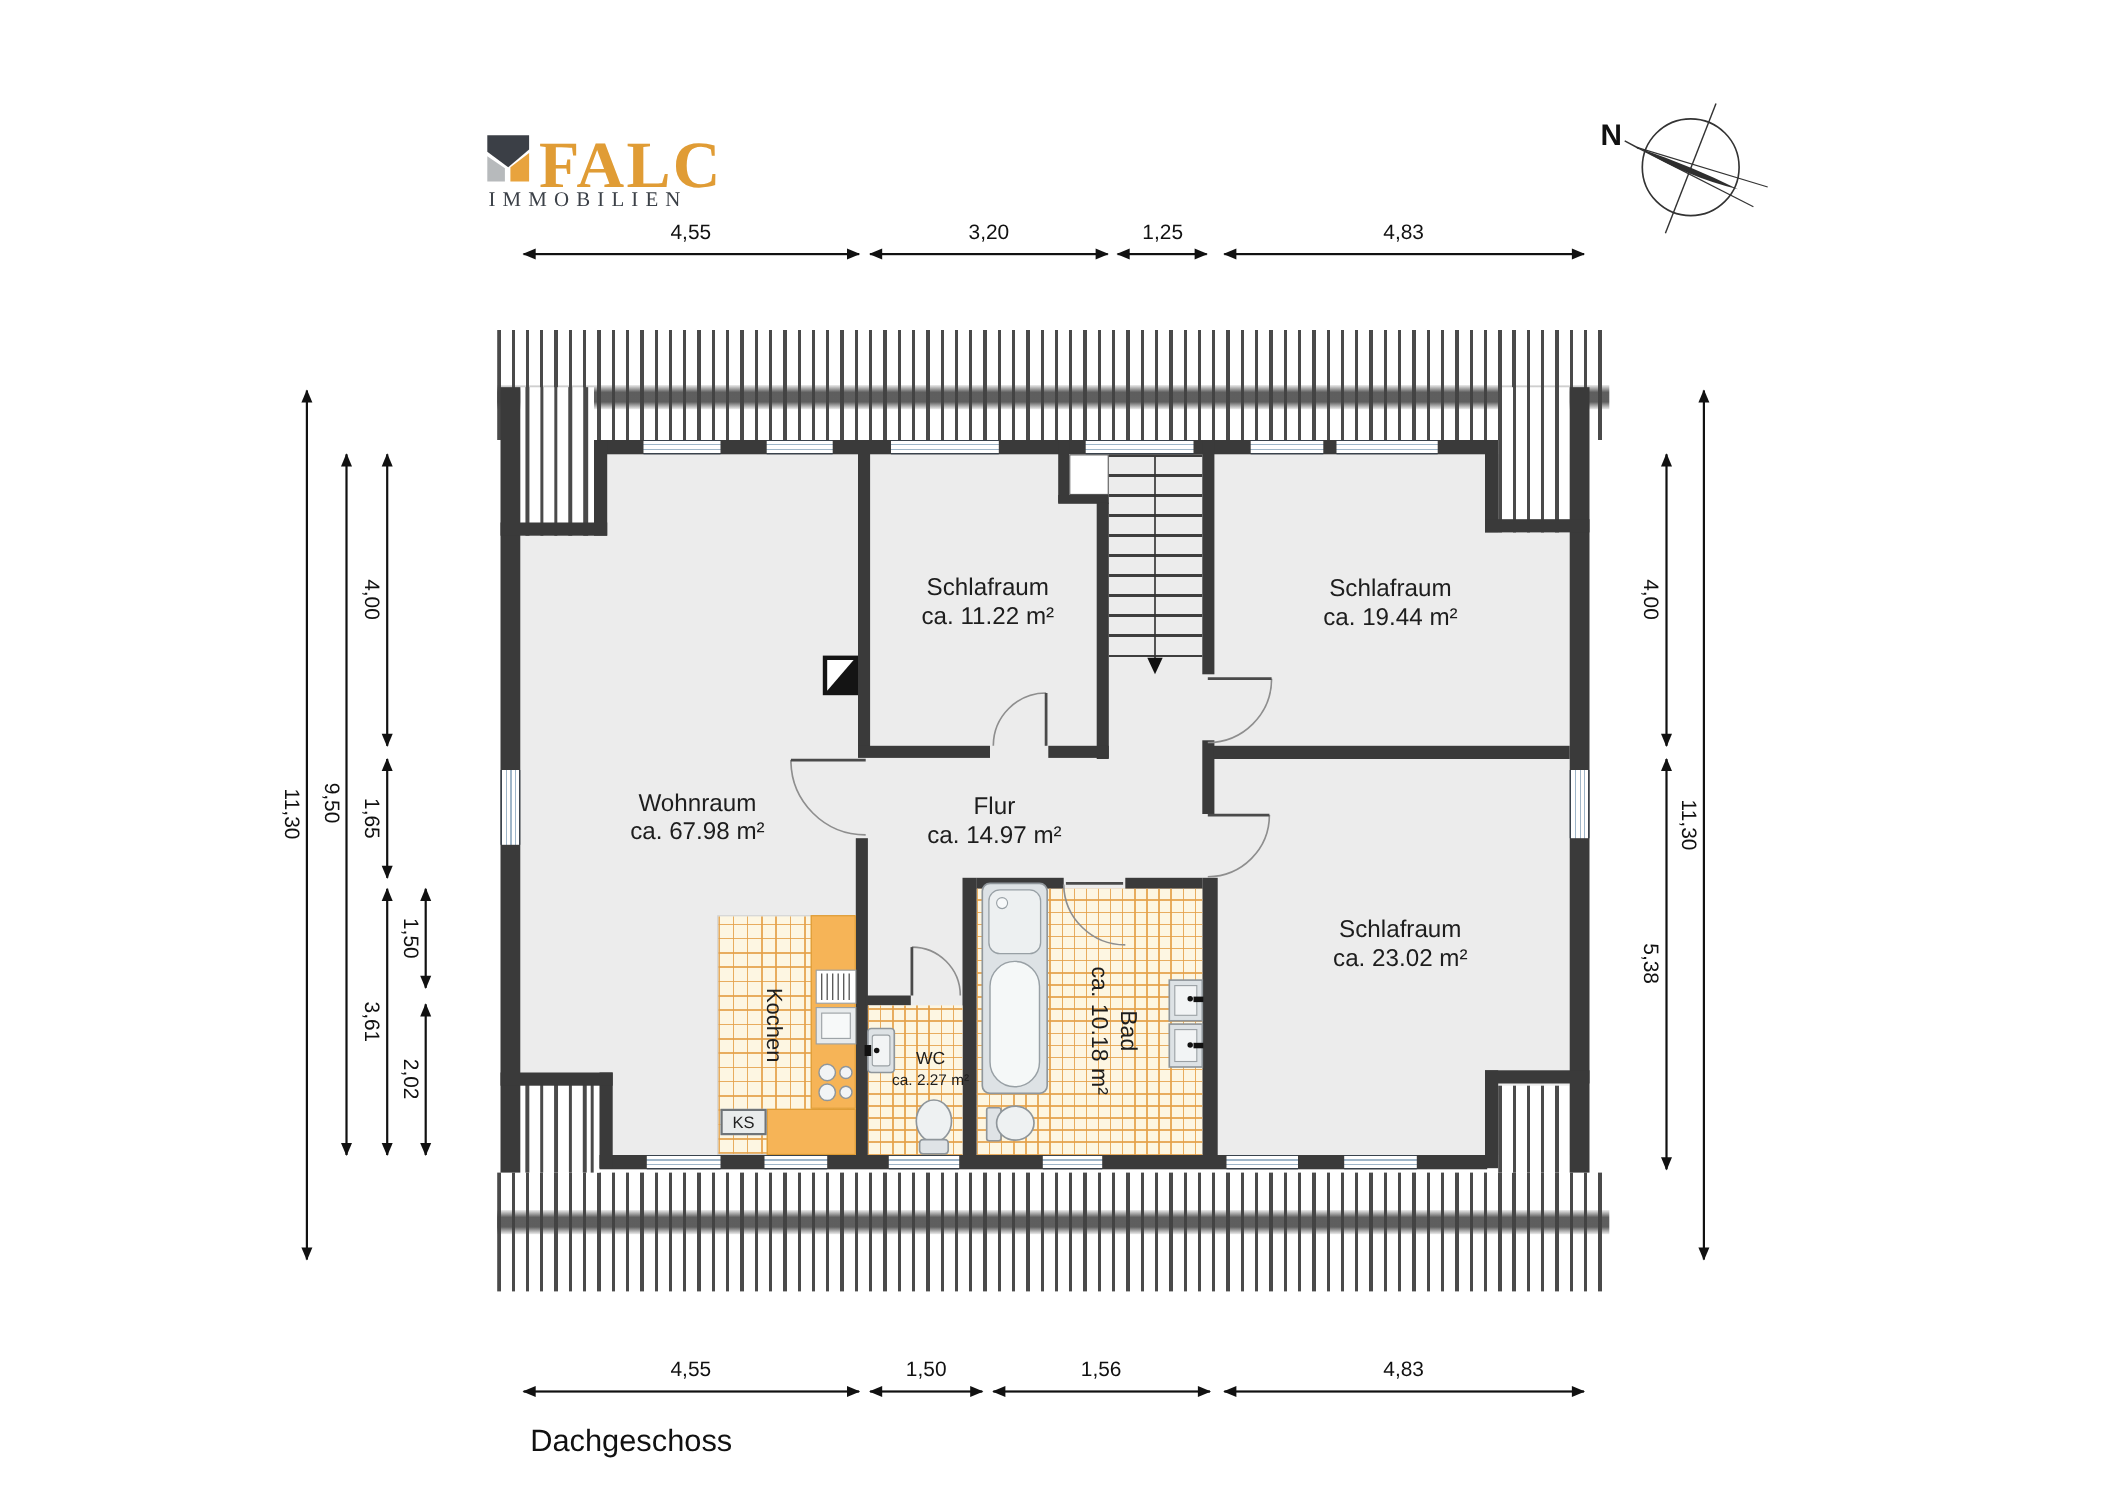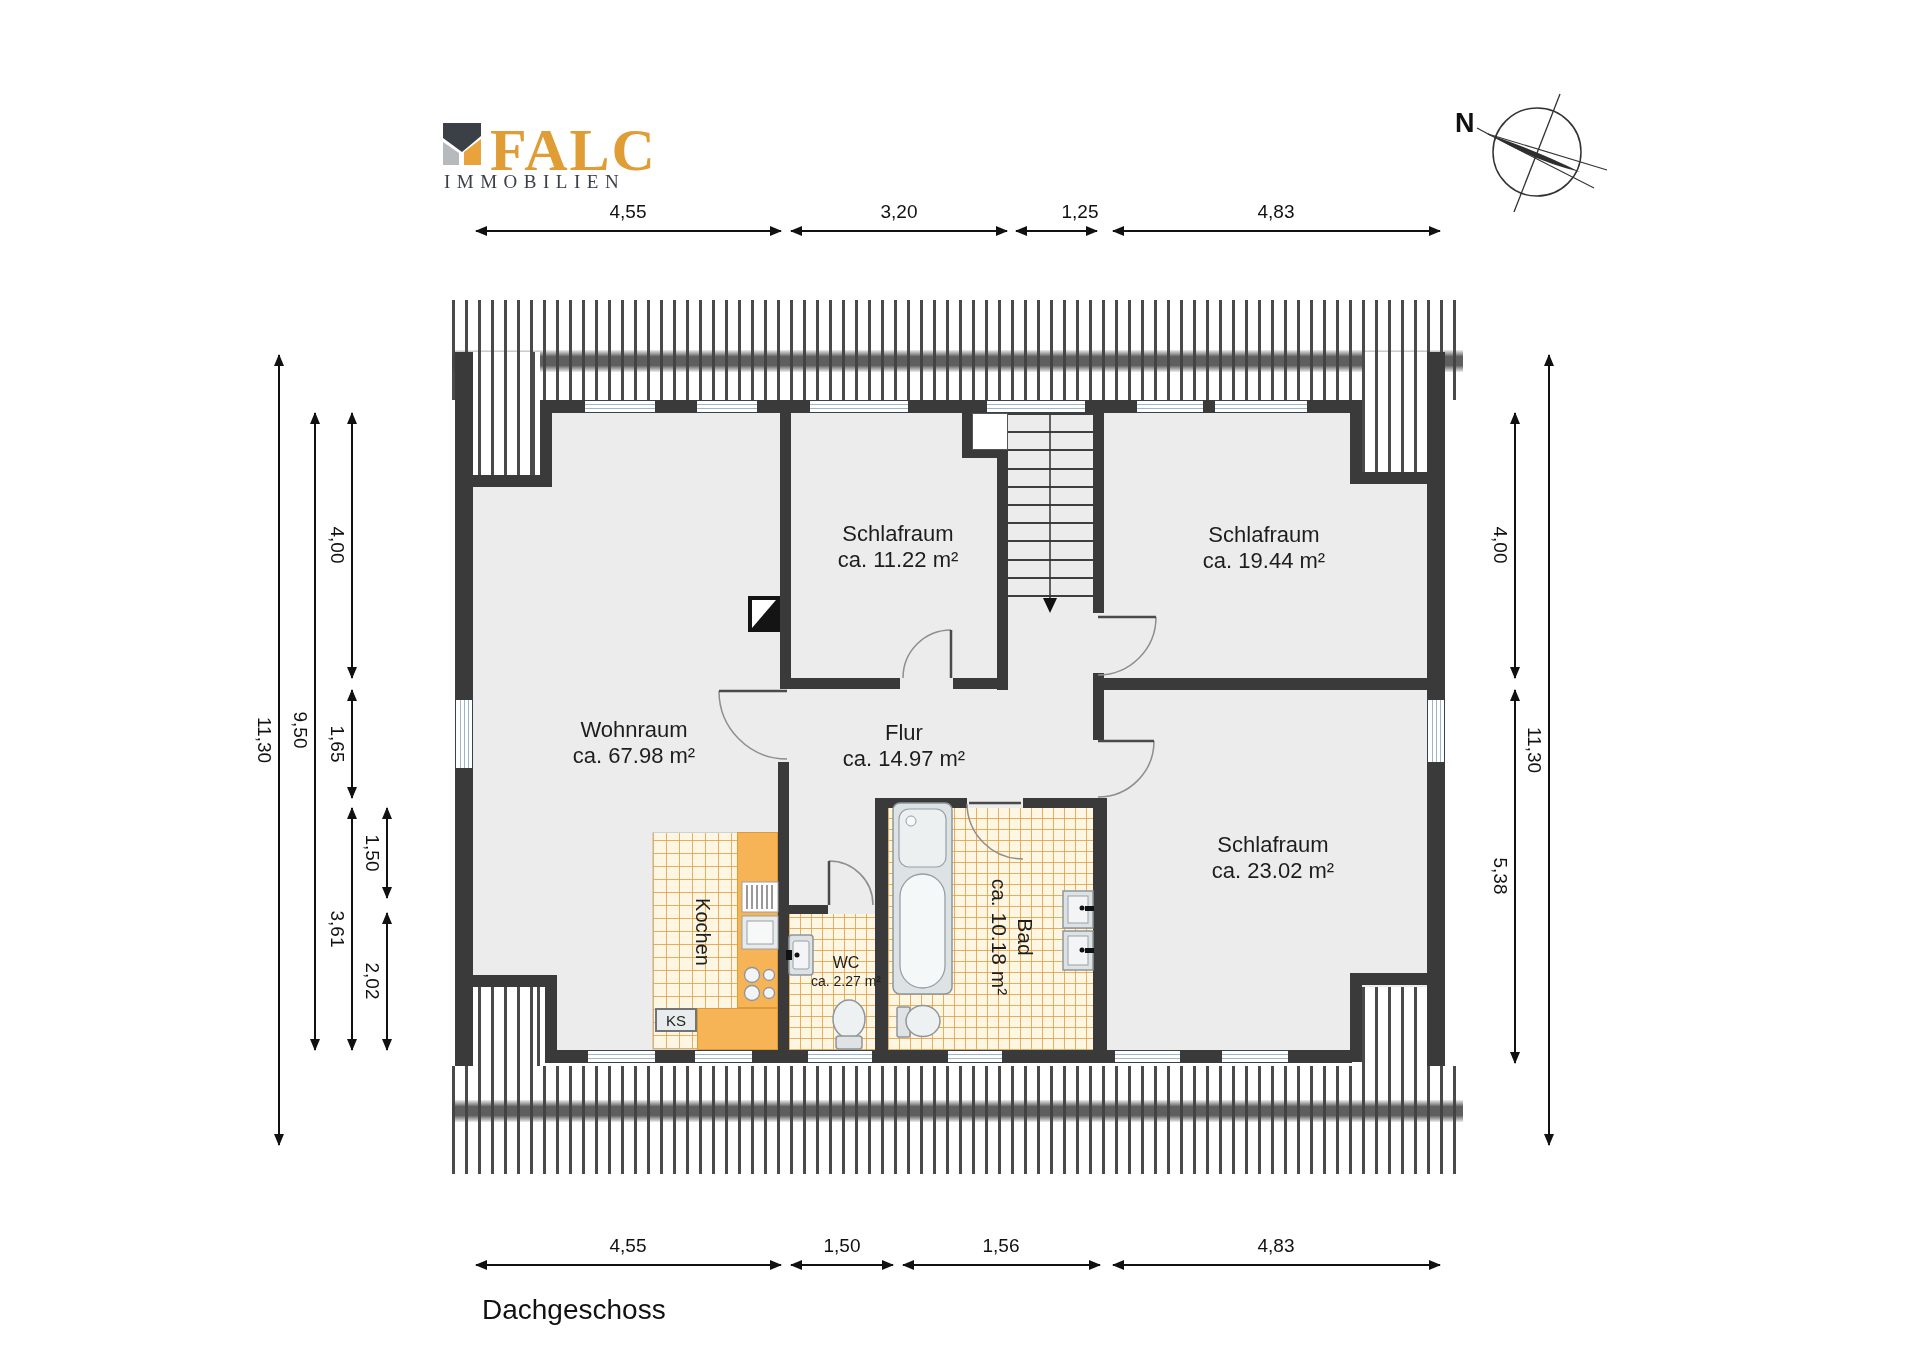--- a/index.html
+++ b/index.html
@@ -252,21 +252,21 @@
   </div>
   <div class="lbl rot" style="left:703px;top:932px;font-size:20px">
     <div>Kochen</div>
   </div>
 
   <div class="dimh" style="left:476px;top:230px;width:305px"></div>
   <div class="dim-lbl" style="left:628px;top:212px">4,55</div>
   <div class="dimh" style="left:791px;top:230px;width:216px"></div>
   <div class="dim-lbl" style="left:899px;top:212px">3,20</div>
   <div class="dimh" style="left:1016px;top:230px;width:81px"></div>
-  <div class="dim-lbl" style="left:1080px;top:212px">1,25</div>
+  <div class="dim-lbl" style="left:1057px;top:212px">1,25</div>
   <div class="dimh" style="left:1113px;top:230px;width:327px"></div>
   <div class="dim-lbl" style="left:1276px;top:212px">4,83</div>
 
   <div class="dimh" style="left:476px;top:1264px;width:305px"></div>
   <div class="dim-lbl" style="left:628px;top:1246px">4,55</div>
   <div class="dimh" style="left:791px;top:1264px;width:102px"></div>
   <div class="dim-lbl" style="left:842px;top:1246px">1,50</div>
   <div class="dimh" style="left:903px;top:1264px;width:197px"></div>
   <div class="dim-lbl" style="left:1001px;top:1246px">1,56</div>
   <div class="dimh" style="left:1113px;top:1264px;width:327px"></div>

